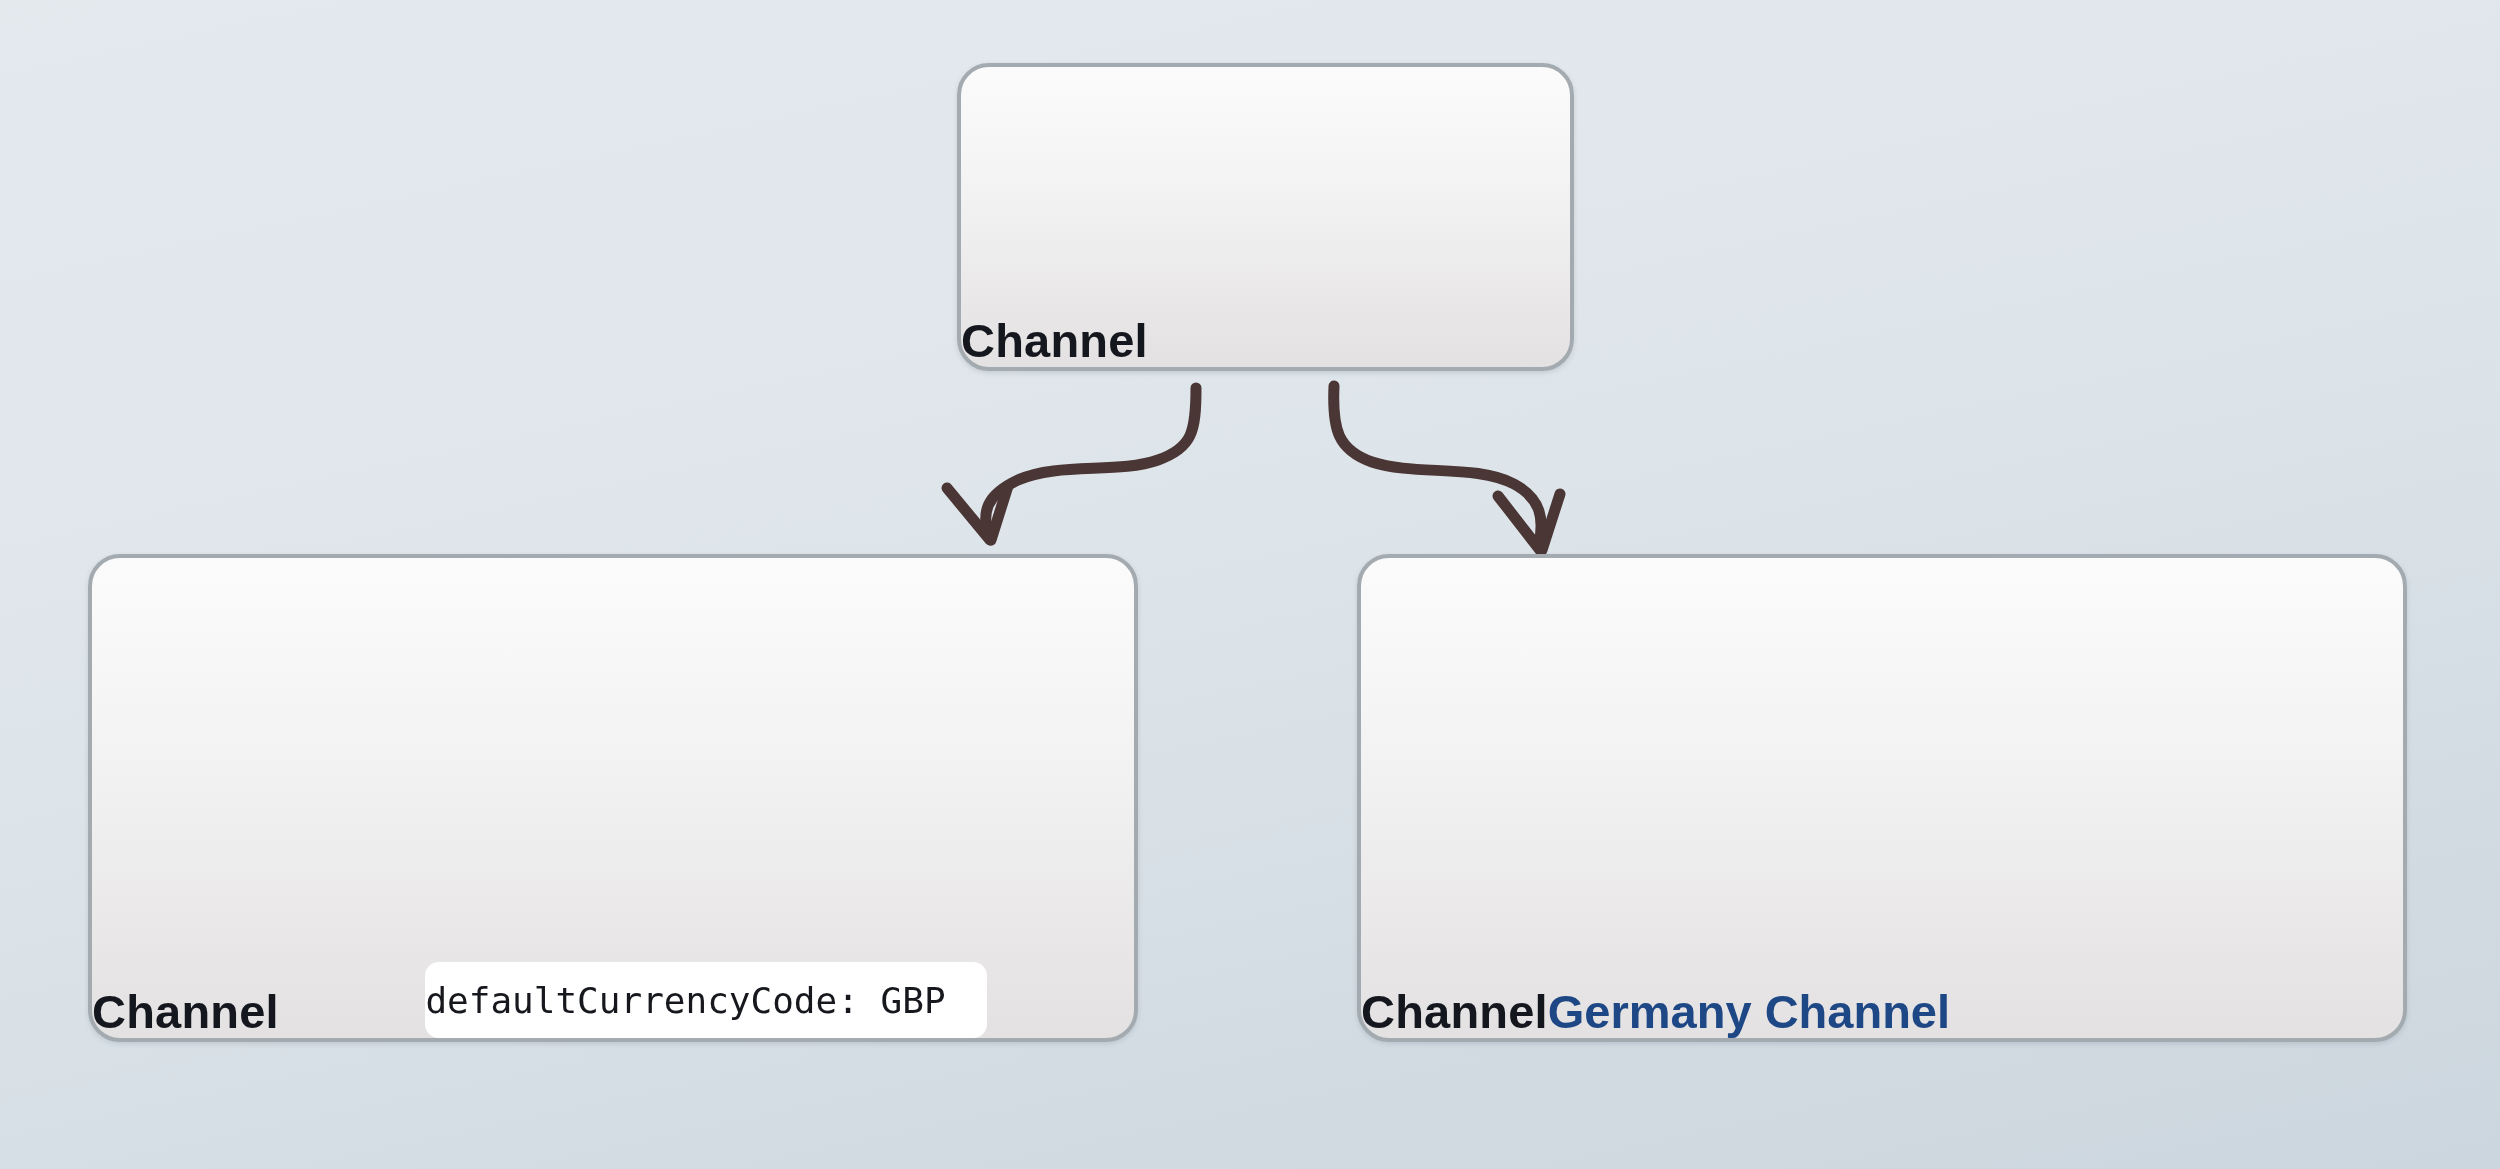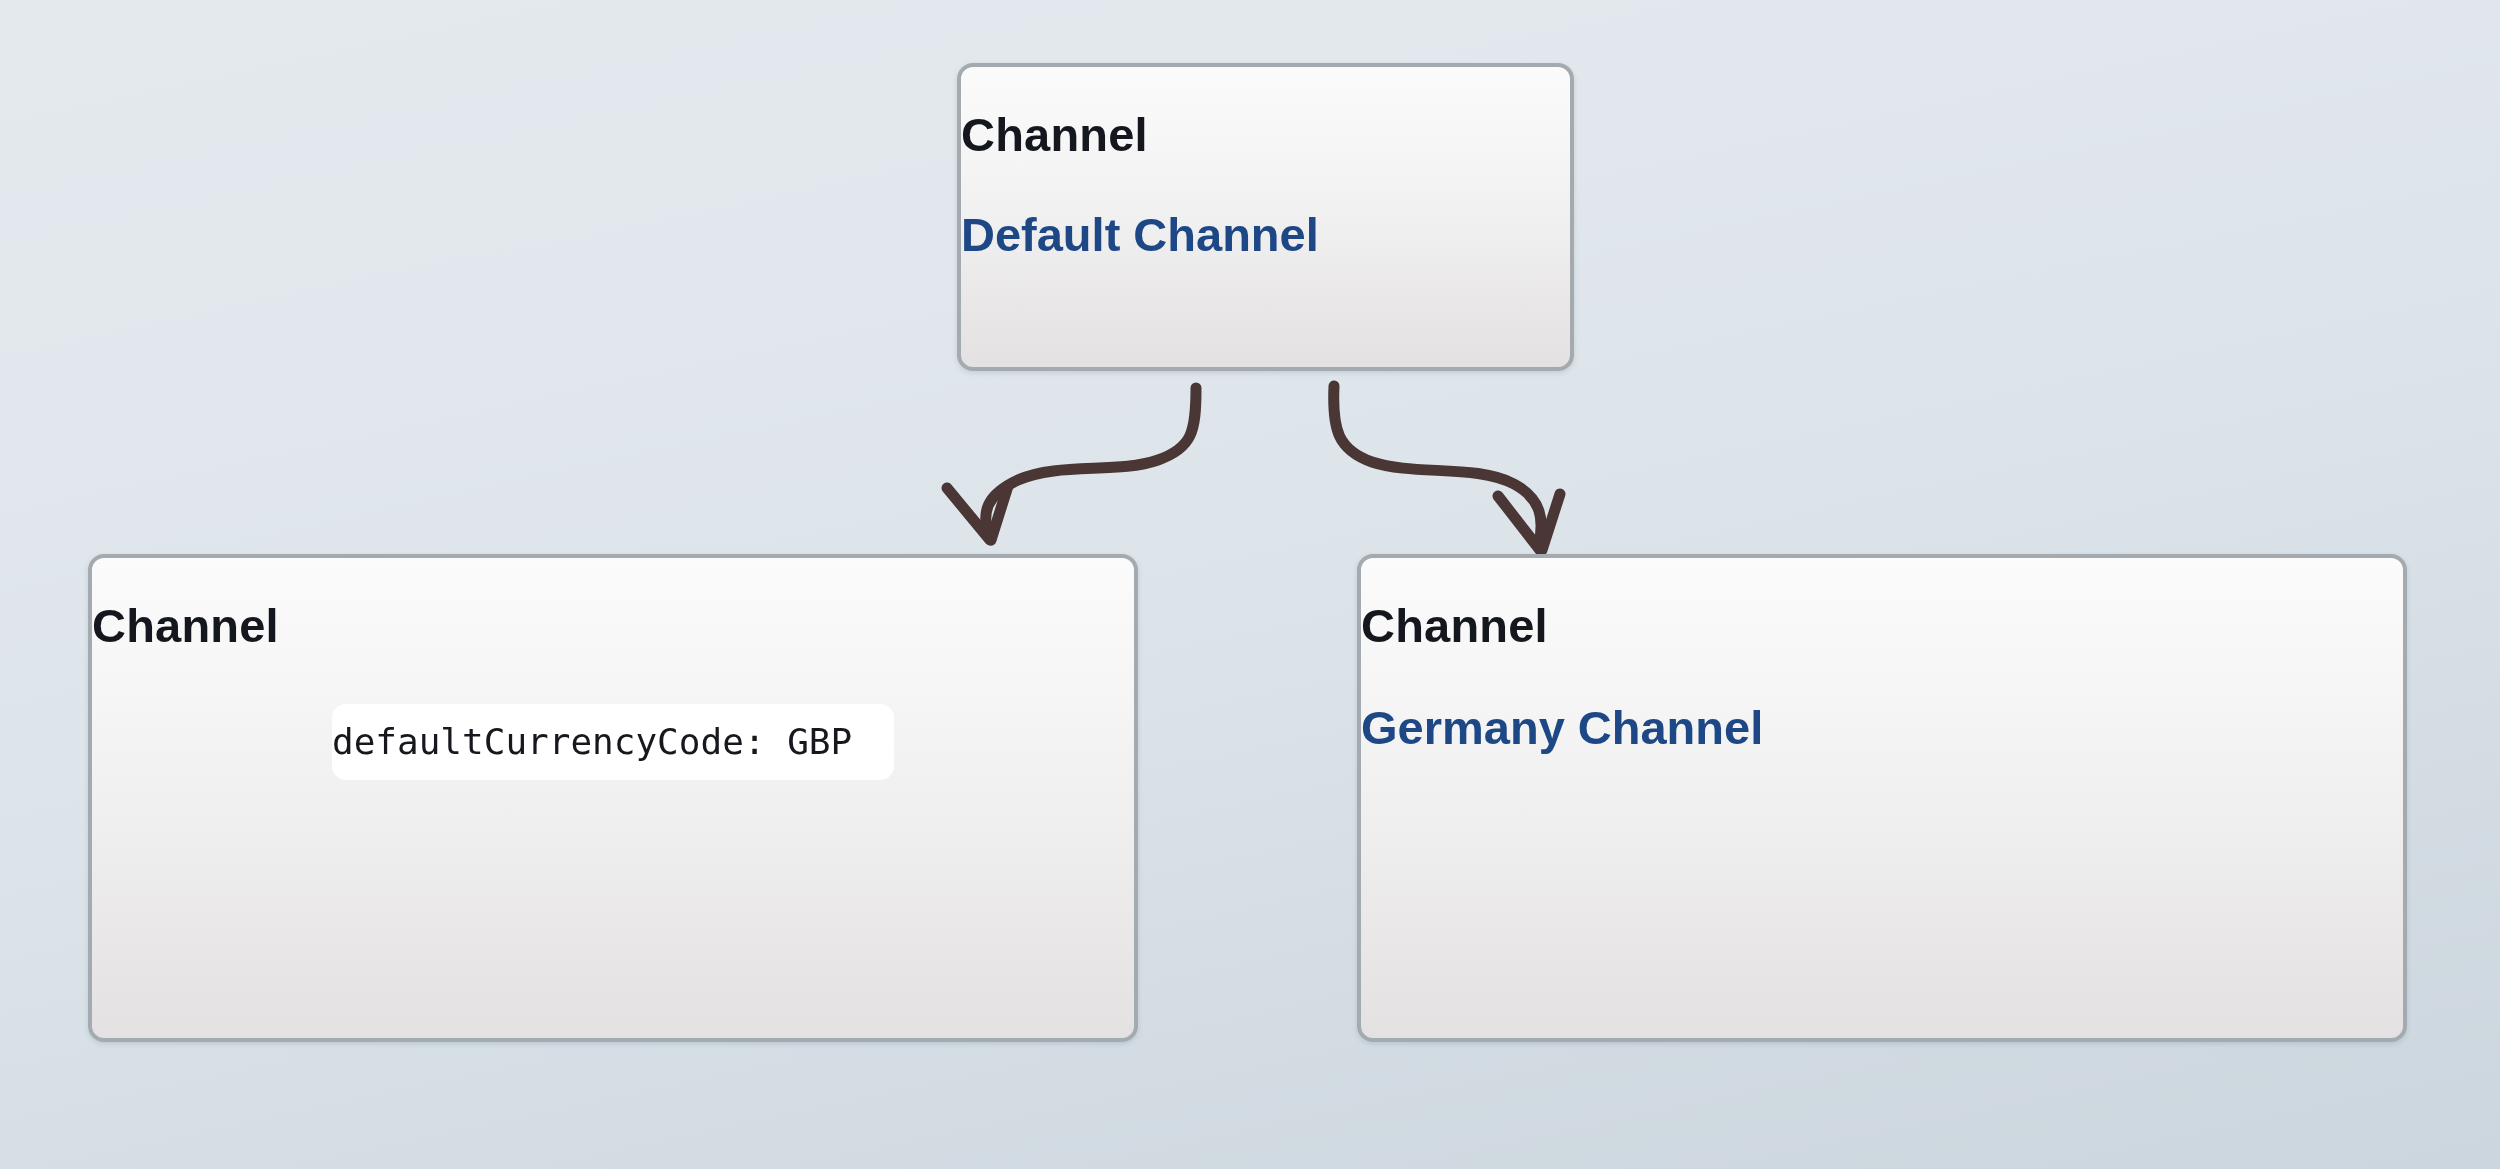--- a/index.html
+++ b/index.html
@@ -29,26 +29,25 @@
     width: 2500px;
     height: 1169px;
     pointer-events: none;
   }
 
   
   .node {
     position: absolute;
     box-sizing: border-box;
     border: 4px solid #a3abb0;
-    border-radius: 16px;
+    border-radius: 32px;
     background: linear-gradient(180deg, #fbfbfb 0%, #f7f7f7 22%, #f0efef 55%, #e8e6e6 82%, #e3e1e1 100%);
     box-shadow: 0 2px 5px rgba(80,95,110,0.18);
     display: flex;
-    flex-direction: column;
-    align-items: flex-start;
+    align-items: flex-end;
   }
 
   .node-root {
     left: 957px;
     top: 63px;
     width: 617px;
     height: 308px;
     justify-content: flex-start;
     padding-top: 42px;
   }
@@ -145,21 +144,20 @@
                  C 1542 499, 1544 520, 1539 544"></path>
         <path d="M 1498 496 L 1540 550"></path>
         <path d="M 1560 494 L 1542 550"></path>
       </g>
 
     </g>
   </svg>
 
   <div class="node node-root">
     <div class="entity-type">Channel</div>
-    <div class="entity-name">Default Channel</div>
   </div>
 
   <div class="node node-child-left">
     <div class="entity-type">Channel</div>
     <div class="attr-list">
       <div class="attr-row">defaultCurrencyCode: GBP</div>
     </div>
   </div>
 
   <div class="node node-child-right">

